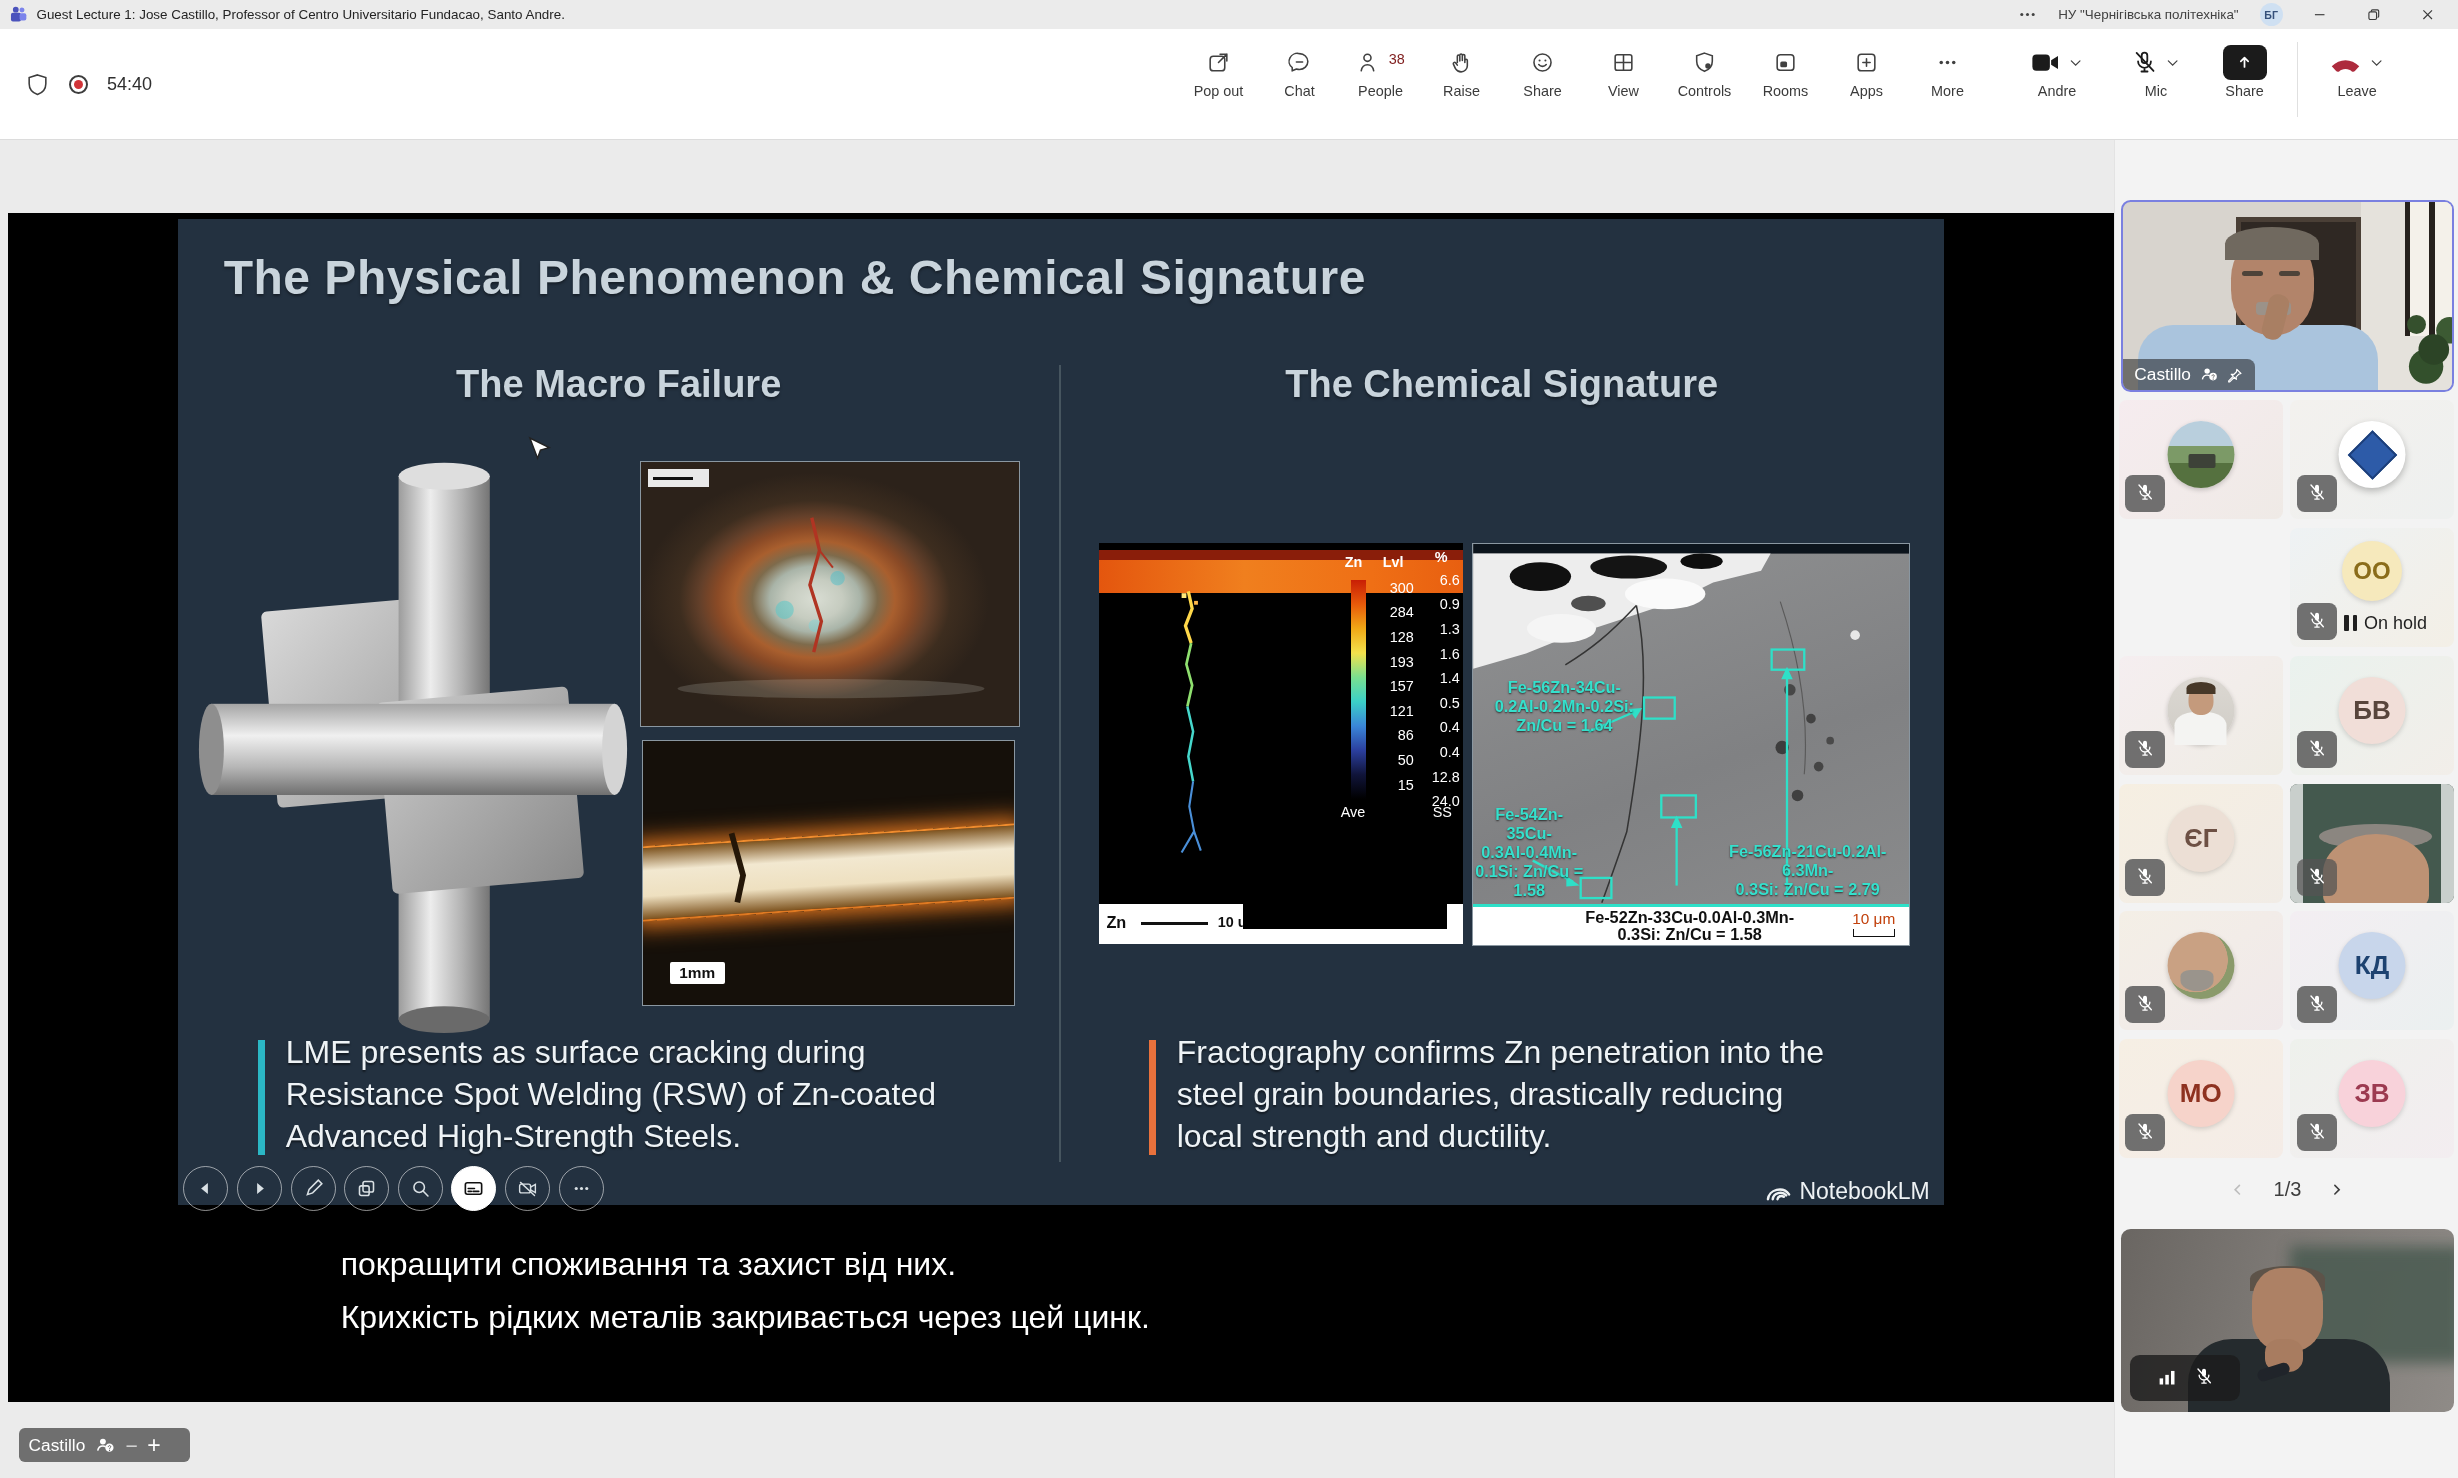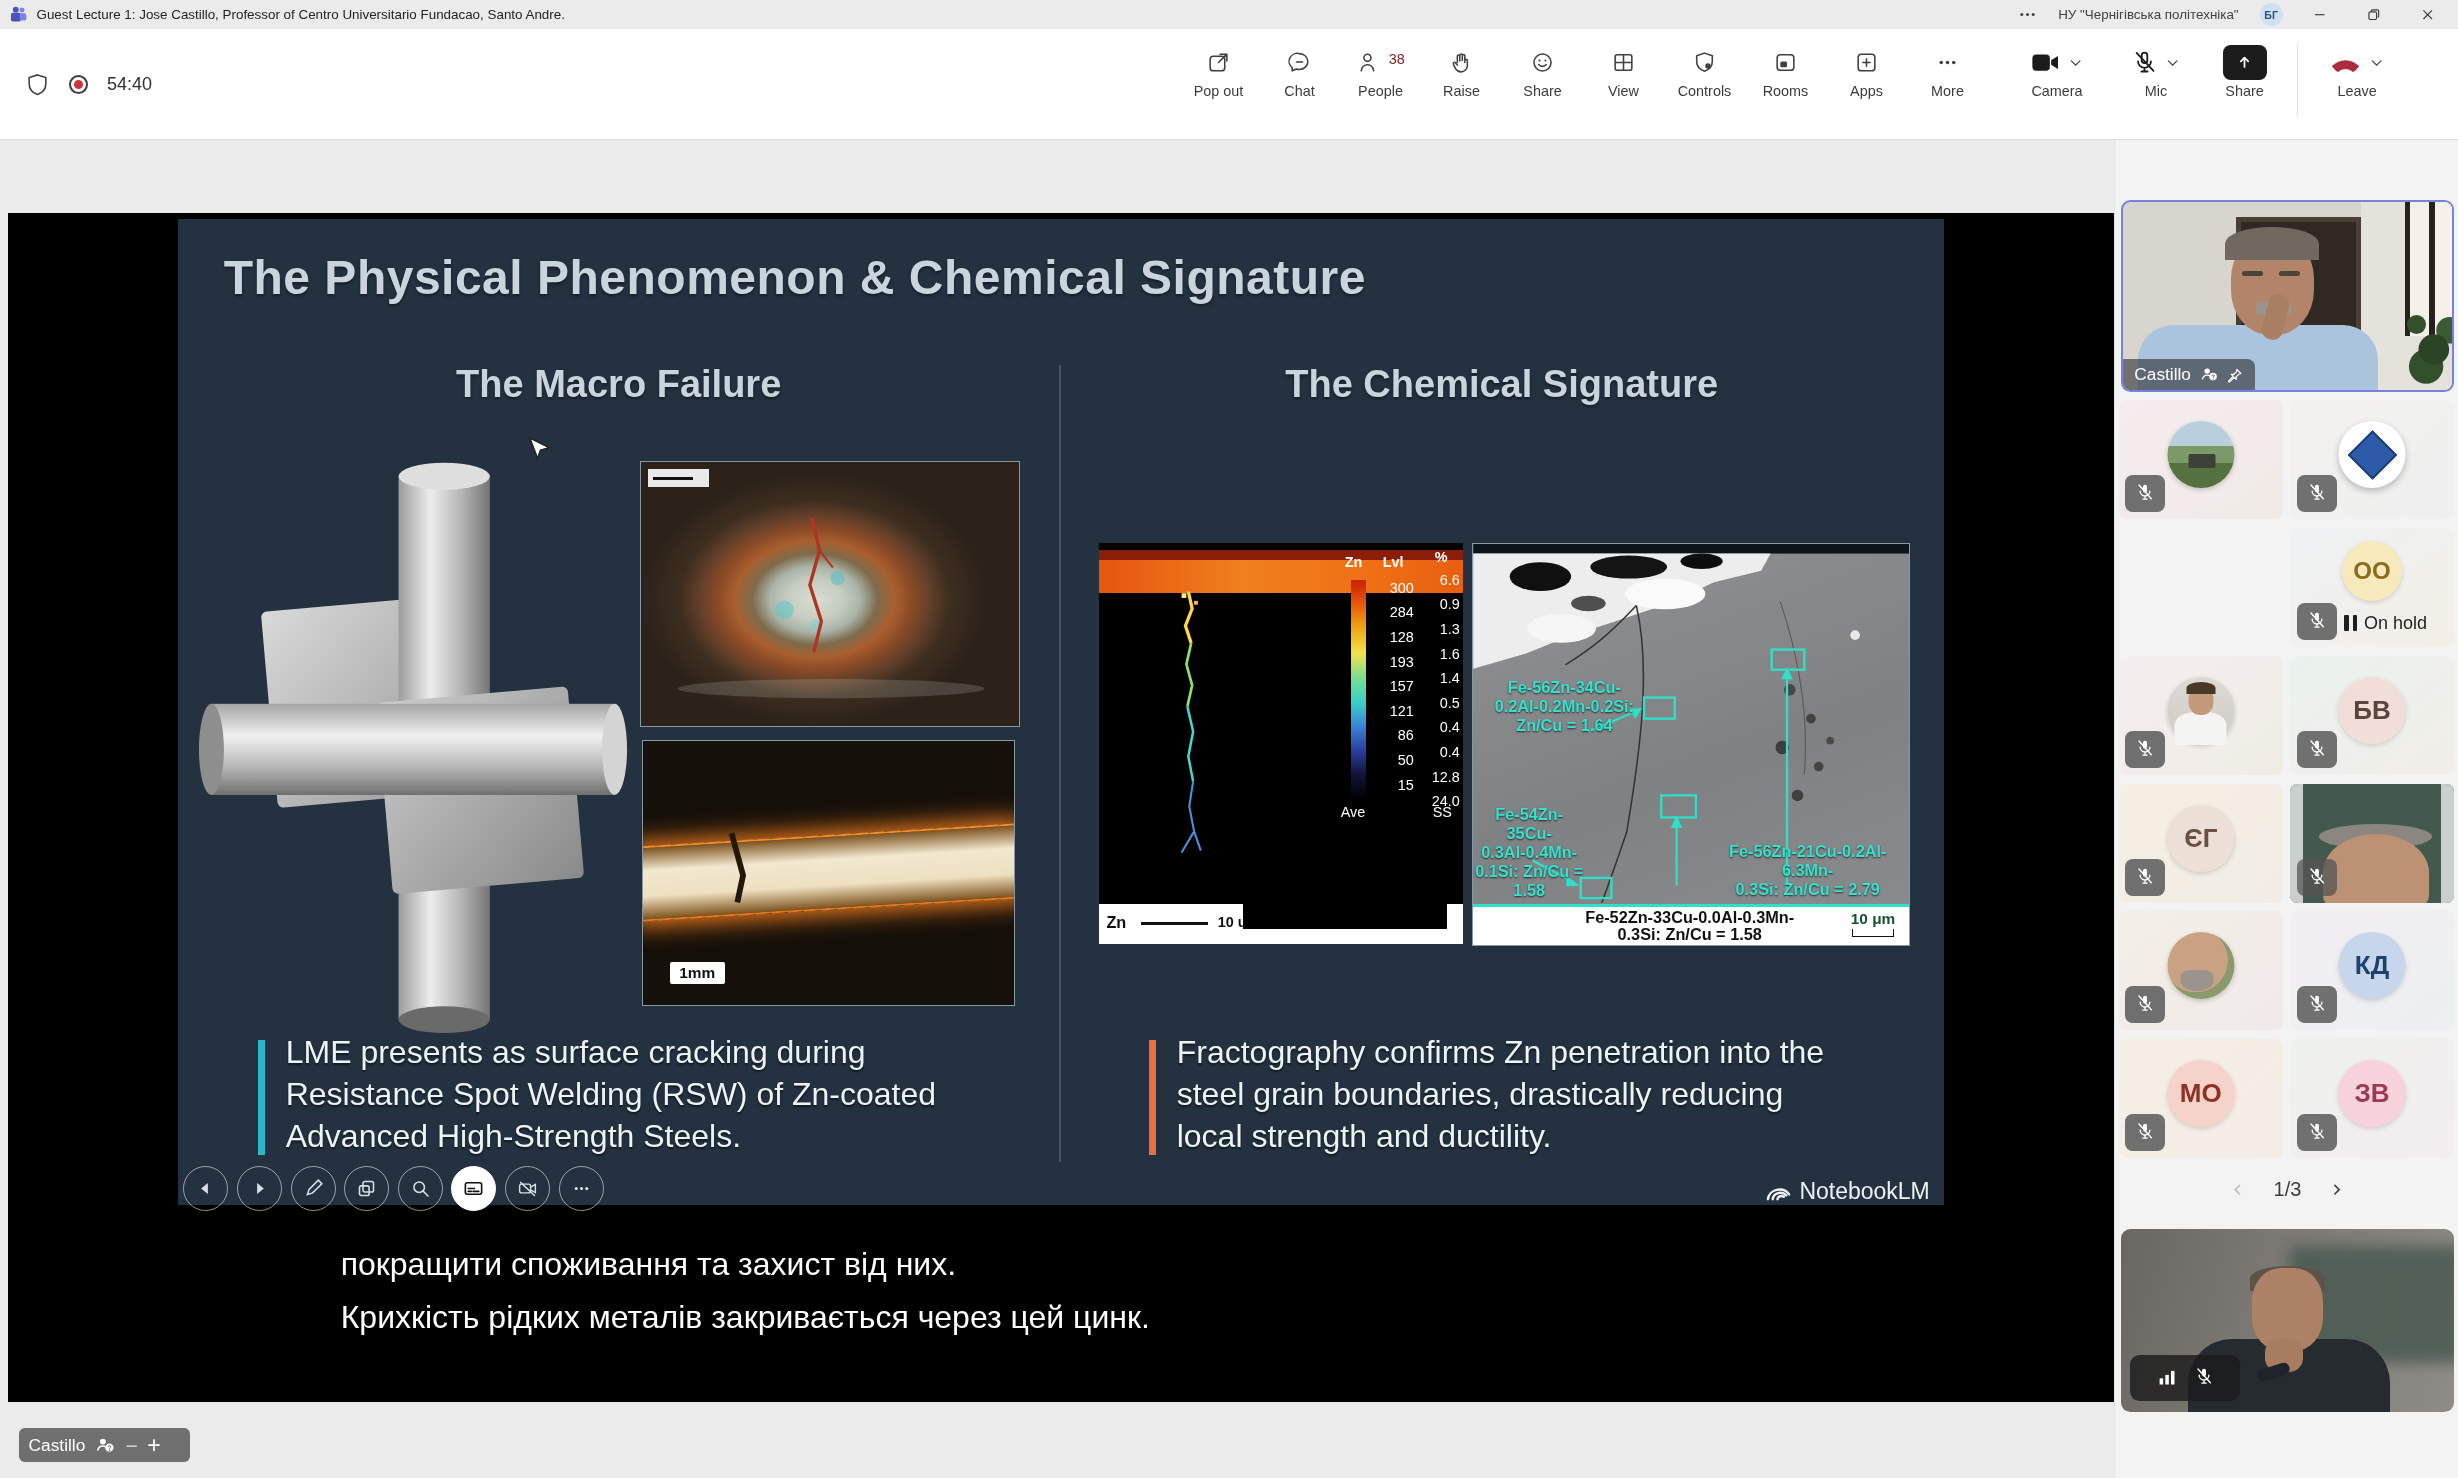--- a/index.html
+++ b/index.html
@@ -70,21 +70,21 @@
   .eds-strip{position:absolute;left:0;bottom:0;width:100%;height:40px;background:#fff}
   .eds-strip .patch{position:absolute;left:144px;top:0;width:204px;height:25px;background:#000}
   .eds-zn{position:absolute;left:7.7px;top:9.6px;font-size:16.3px;font-weight:bold;color:#111}
   .eds-line{position:absolute;left:42px;top:18px;width:67px;height:2.9px;background:#111}
   .eds-10um{position:absolute;left:119px;top:10.6px;font-size:14.4px;font-weight:bold;color:#111}
   .sem{left:1294px;top:324px;width:438px;height:403px;background:linear-gradient(160deg,#919293,#808183 55%,#8b8c8d)}
   .sem-ann{position:absolute;color:#35e0cc;font-size:16.3px;font-weight:bold;line-height:19px;text-align:center;text-shadow:0 1px 1.9px rgba(0,0,0,.7)}
   .sem-strip{position:absolute;left:0;bottom:0;width:100%;height:38px;background:#fff}
   .sem-cyanline{position:absolute;left:0;bottom:38px;width:100%;height:2.9px;background:#2ee0c8}
   .sem-btm{position:absolute;left:73px;top:1.9px;width:288px;font-size:16.3px;font-weight:bold;color:#111;line-height:17.3px;text-align:center}
-  .sem-scale{position:absolute;right:13.4px;top:2.9px;color:#14532d;font-size:15.4px;font-weight:bold;text-align:center}
+  .sem-scale{position:absolute;right:13.4px;top:2.9px;color:#c2410c;font-size:15.4px;font-weight:normal;text-align:center}
   .sem-scale i{display:block;width:42px;height:8.6px;border-left:1.9px solid #111;border-right:1.9px solid #111;border-bottom:1.9px solid #111;margin:1px auto 0}
 
   
   .cap{color:#fff;font-size:32px;left:333px;text-shadow:0 0 5.8px #000}
 
   
   .pill{left:19px;top:1428px;width:171px;height:34px;background:#6f6f6f;border-radius:5.8px;display:flex;align-items:center;gap:9.6px;padding:0 9.6px;color:#fff}
   .pill-name{font-size:17.3px}
   .pill-minus{color:#d6d6d6;font-size:21px;line-height:19px}
   .pill-plus{color:#fff;font-size:23px;line-height:19px}
@@ -284,21 +284,21 @@
     <div class="tbi" style="width:106px">
       <div class="icrow">
         <svg width="31" height="25" viewBox="0 0 24 20">
             <rect x="1.5" y="3.5" width="14" height="13" rx="3.2" fill="#1b1b1b"></rect>
             <path d="M16.5 8.2l5.5-3.4v10.4l-5.5-3.4z" fill="#1b1b1b"></path>
           </svg>
         <svg width="17.3" height="17.3" viewBox="0 0 24 24" fill="none" stroke="#404040" stroke-width="1.7" stroke-linecap="round">
             <path d="M6 9.5l6 6 6-6"></path>
           </svg>
       </div>
-      <span class="tbl">Camera</span>
+      <span class="tbl">Andre</span>
     </div>
     <div class="tbi" style="width:92px">
       <div class="icrow">
         <svg width="27" height="27" viewBox="0 0 24 24" fill="none" stroke="#1b1b1b" stroke-width="1.6" stroke-linecap="round">
             <rect x="9.5" y="3.2" width="5" height="9.4" rx="2.5"></rect>
             <path d="M6.3 11a5.7 5.7 0 0 0 11.4 0M12 16.7V20M9.3 20h5.4M5 3.5l15 16"></path>
           </svg>
         <svg width="17.3" height="17.3" viewBox="0 0 24 24" fill="none" stroke="#404040" stroke-width="1.7" stroke-linecap="round">
             <path d="M6 9.5l6 6 6-6"></path>
           </svg>

